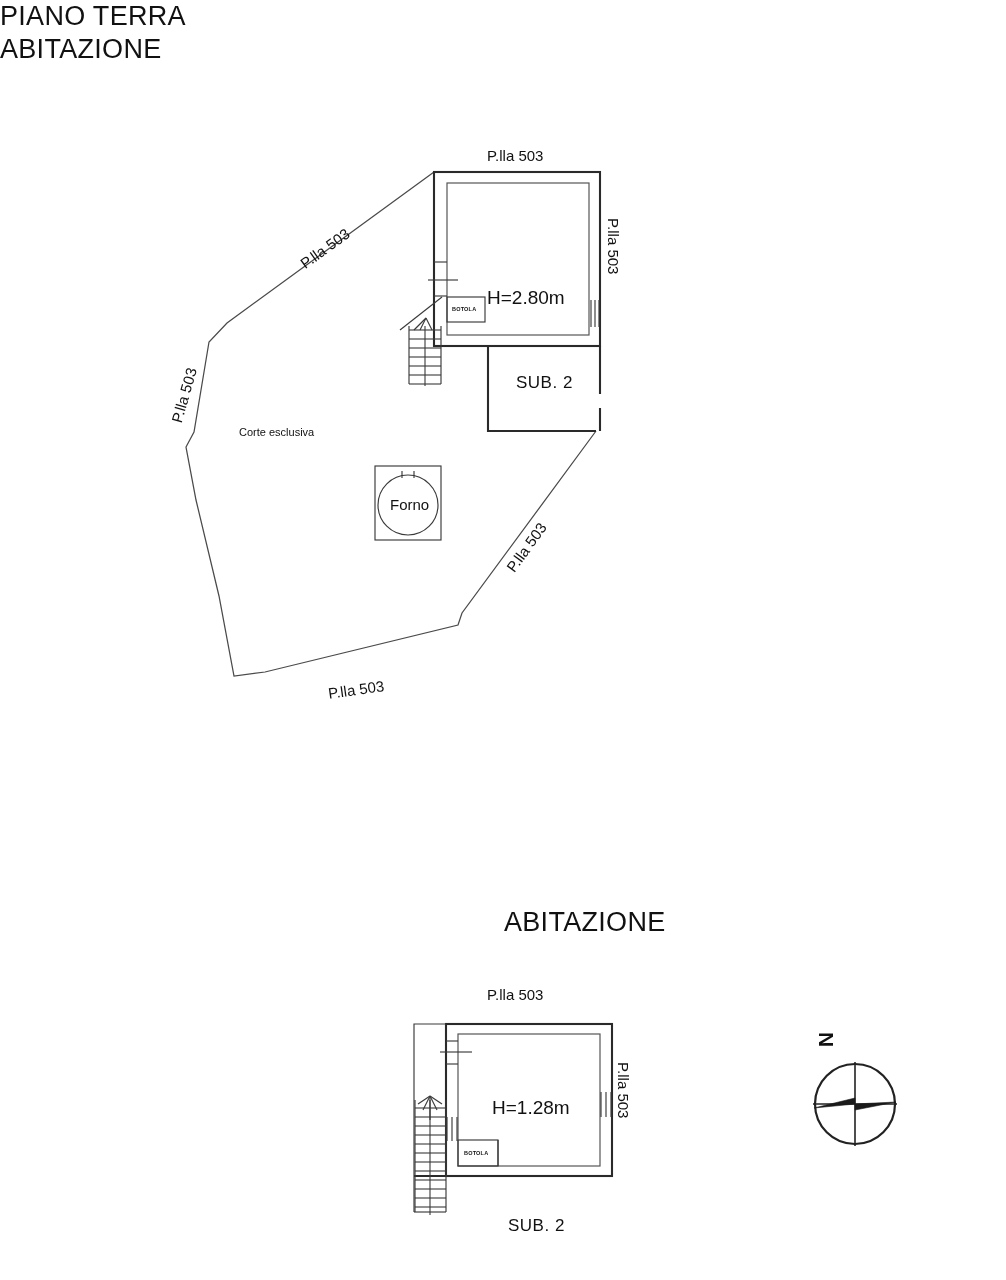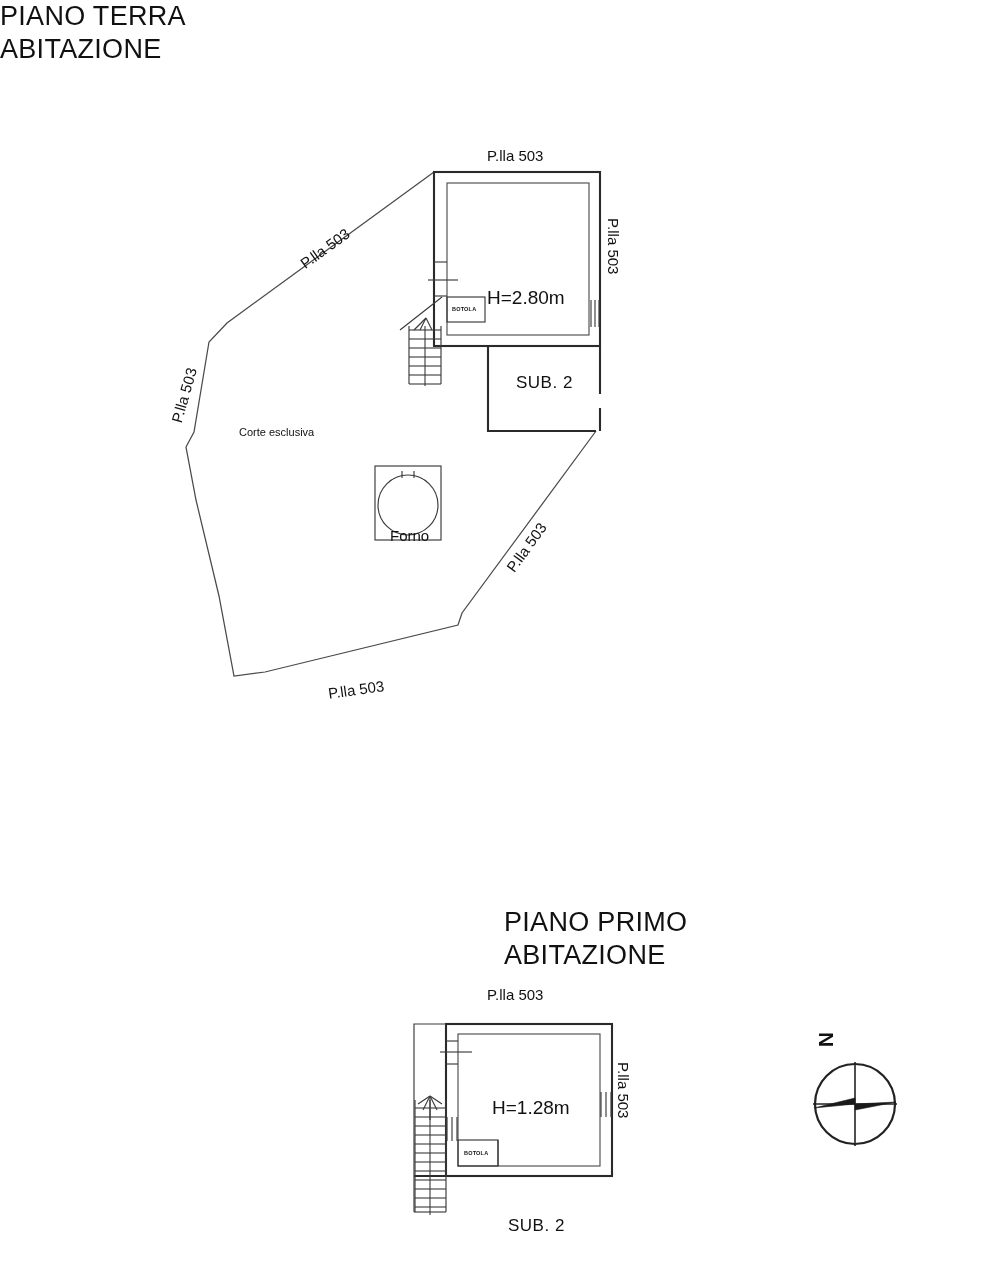--- a/index.html
+++ b/index.html
@@ -33,21 +33,21 @@
 
   .lbl {
     position: absolute;
     white-space: nowrap;
     color: #111;
   }
   .lbl-parcel-top   { font-size: 15px; }
   .lbl-h            { font-size: 19px; }
   .lbl-sub          { font-size: 17px; letter-spacing: 0.5px; text-align: right; }
   .lbl-corte        { font-size: 11px; }
-  .lbl-forno        { font-size: 15px; margin-top: 31px; }
+  .lbl-forno        { font-size: 15px; }
   .lbl-botola       { font-size: 5.5px; font-weight: bold; letter-spacing: 0.2px; }
   .lbl-rot {
     font-size: 15px;
     transform-origin: 0 0;
   }
   .lbl-vert {
     font-size: 15px;
     transform-origin: 0 0;
   }
   svg { display: block; }
@@ -135,21 +135,20 @@
 
   <div class="lbl lbl-sub" style="left:516px;top:373px;">SUB. 2</div>
 
   <div class="lbl lbl-corte" style="left:239px;top:426px;">Corte esclusiva</div>
 
   <div class="lbl lbl-forno" style="left:390px;top:496px;">Forno</div>
 
   <div class="lbl lbl-botola" style="left:452px;top:306px;">BOTOLA</div>
 
   <div class="plan-title title-first">
-    <div>PIANO PRIMO</div>
     <div>ABITAZIONE</div>
   </div>
 
   <svg style="position:absolute;left:0;top:0;" width="1006" height="1280">
 
     <rect class="wall" x="446" y="1024" width="166" height="152"></rect>
     <rect class="wall-in" x="458" y="1034" width="142" height="132"></rect>
 
     <polyline class="thin" points="446,1024 414,1024 414,1212"></polyline>
     <line class="thin" x1="414" y1="1212" x2="446" y2="1212"></line>

